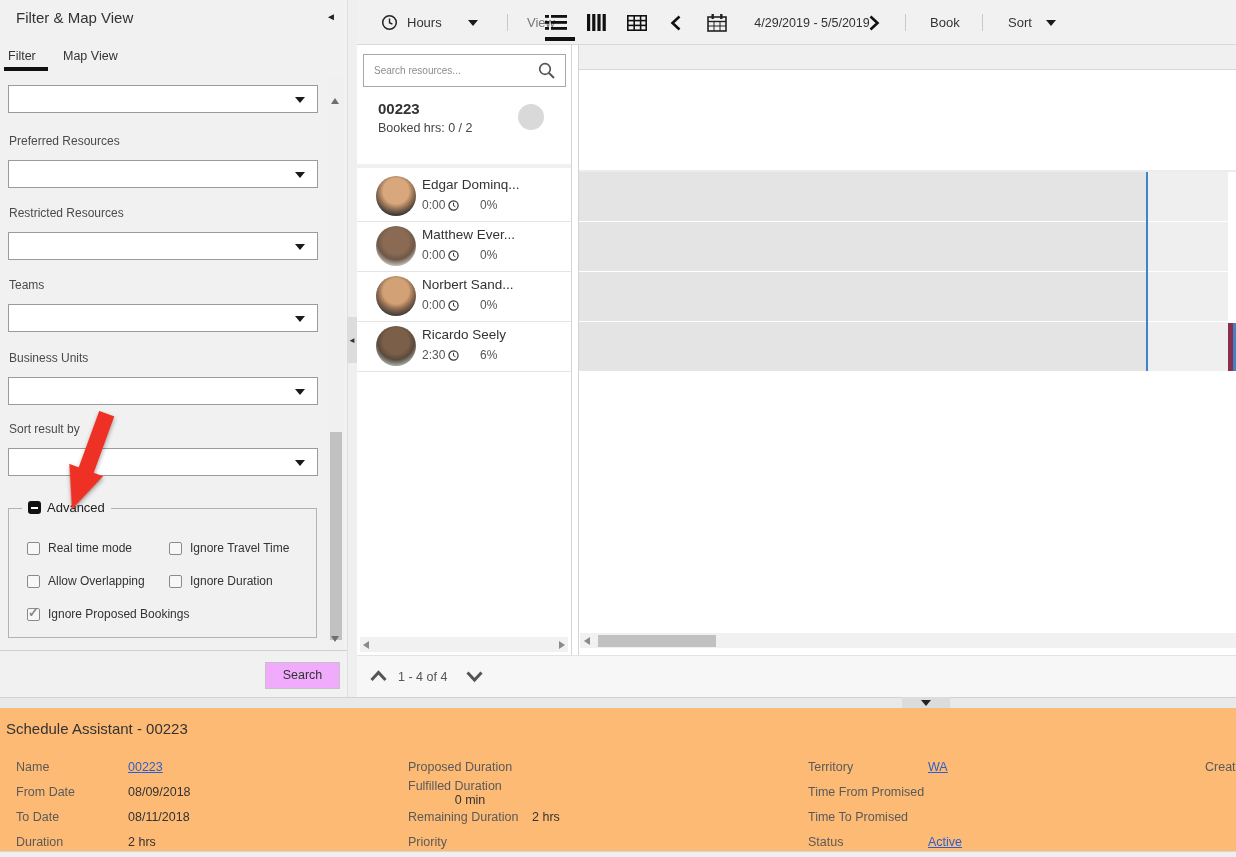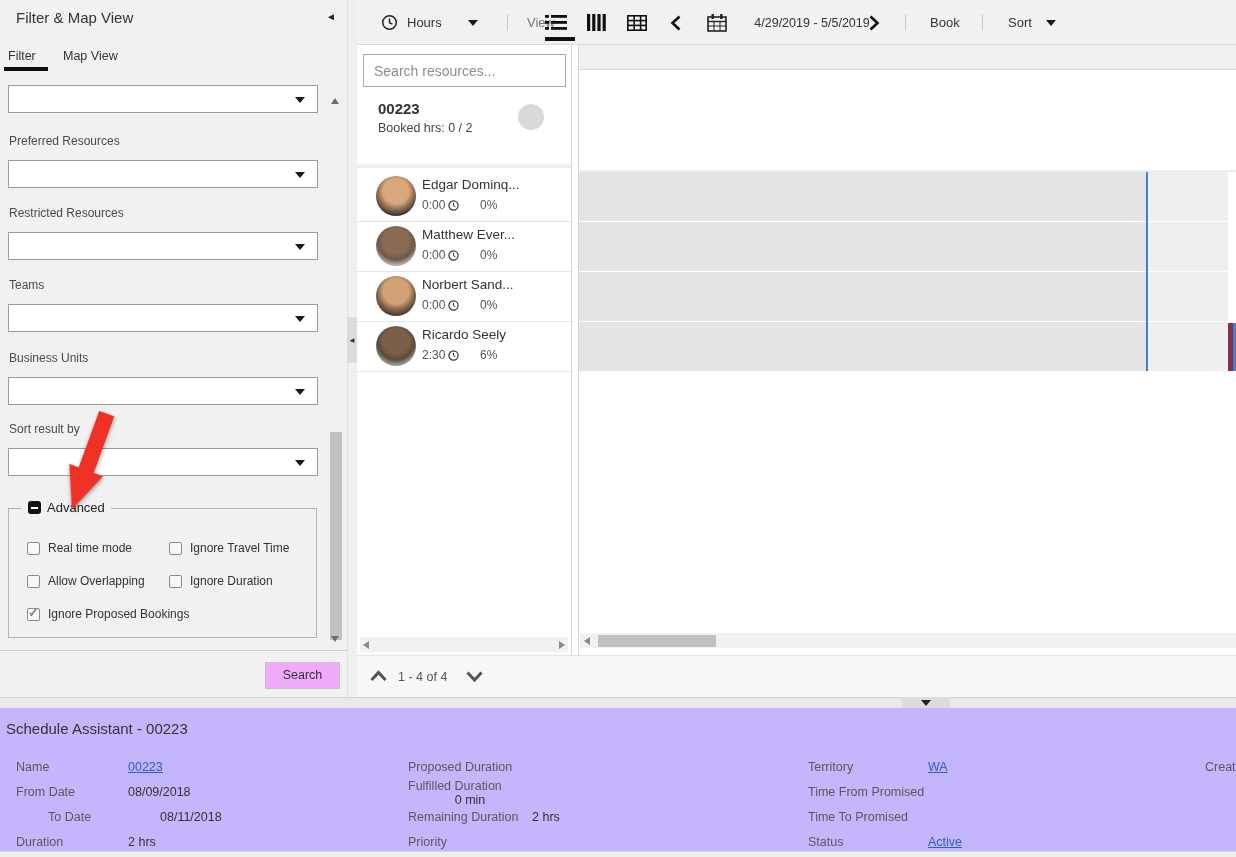--- a/index.html
+++ b/index.html
@@ -43,21 +43,21 @@
   
   #toolbar { left:357px; top:0; width:879px; height:45px; background:#f2f1f1; border-bottom:1px solid #d9d9d9; }
   .tb-item { position:absolute; top:0; height:45px; display:flex; align-items:center; font-size:13px; color:#333; }
   .tb-sep { position:absolute; top:14px; width:1px; height:17px; background:#c9c9c9; }
   .view-underline { left:188px; top:37px; width:30px; height:4px; background:#111; }
   svg { display:block; }
 
   
   #res-panel { left:357px; top:45px; width:215px; height:610px; background:#fff; border-right:1px solid #d4d4d4; }
   .search-box { left:6px; top:9px; width:203px; height:33px; border:1px solid #a8a8a8; background:#fff; display:flex; align-items:center; }
-  .search-box input { border:none; outline:none; flex:1; font-size:14px; color:#737373; padding:0 4px 0 10px; font-family:inherit; background:transparent; }
+  .search-box input { border:none; outline:none; flex:1; font-size:10px; color:#737373; padding:0 4px 0 10px; font-family:inherit; background:transparent; }
   .search-box input::placeholder { color:#8d8d8d; }
   .req-card { left:0; top:46px; width:214px; height:77px; background:#fff; border-bottom:4px solid #f0f0f0; }
   .req-name { left:21px; top:9px; font-size:15px; font-weight:bold; color:#333; }
   .req-booked { left:21px; top:30px; font-size:12.5px; color:#444; }
   .donut { left:161px; top:13px; width:22px; height:22px; border:13px solid #d9d9d9; border-radius:50%; }
   .res-row { position:absolute; left:0; width:214px; height:50px; background:#fff; border-bottom:1px solid #e4e4e4; }
   .avatar { position:absolute; left:19px; top:4px; width:40px; height:40px; border-radius:50%; }
   .av1 { background:radial-gradient(circle at 50% 38%, #d8a77c 0 40%, #8c6a50 58%, #3d3a38 75%); }
   .av2 { background:radial-gradient(circle at 50% 38%, #8a6a52 0 40%, #6e584a 58%, #b9b2a6 75%); }
   .av3 { background:radial-gradient(circle at 50% 38%, #d2a276 0 40%, #87654c 58%, #45403c 75%); }
@@ -78,21 +78,21 @@
   .gray-dark { position:absolute; left:0; top:0; width:568px; height:49px; background:#e4e4e4; }
   .gray-light { position:absolute; left:568px; top:0; width:81px; height:49px; background:#efefef; }
   .time-line { left:567px; top:127px; width:2px; height:199px; }
   .booking { left:649px; top:278px; width:9px; height:48px; }
   .booking .edge { position:absolute; left:0; top:0; width:5px; height:48px; }
   .booking .body { position:absolute; left:5px; top:0; width:4px; height:48px; }
 
   
   #collapse-strip { left:0; top:697px; width:1236px; height:11px; background:#e9e9e9; border-top:1px solid #d2d2d2; }
   #collapse-handle { left:902px; top:697px; width:48px; height:11px; background:#dcdcdc; display:flex; align-items:center; justify-content:center; cursor:pointer; }
-  #details { left:0; top:708px; width:1236px; height:143px; background:#c4b5fd; }
+  #details { left:0; top:708px; width:1236px; height:143px; background:#fdba74; }
   .det-title { left:6px; top:12px; font-size:15px; color:#333; }
   .det-row { position:absolute; height:25px; font-size:12.5px; display:flex; align-items:center; }
   .det-label { color:#5a5a5a; display:inline-block; }
   .det-value { color:#333; }
   a.link { color:#2b5fce; text-decoration:underline; }
   #bottom-strip { left:0; top:851px; width:1236px; height:6px; background:#efefef; border-top:1px solid #d6d6d6; }
 
   
   #annotation-arrow { left:52px; top:410px; width:70px; height:110px; pointer-events:none; }
 </style>
@@ -400,21 +400,21 @@
 
     <div class="det-row" style="left:16px; top:46px;">
         <span class="det-label" style="width:112px;">Name</span>
         <a class="link" href="#">00223</a>
       </div>
     <div class="det-row" style="left:16px; top:71px;">
         <span class="det-label" style="width:112px;">From Date</span>
         <span class="det-value">08/09/2018</span>
       </div>
     <div class="det-row" style="left:16px; top:96px;">
-        <span class="det-label" style="width:112px;margin-left:32px;">To Date</span>
+        <span class="det-label" style="width:112px;">To Date</span>
         <span class="det-value">08/11/2018</span>
       </div>
     <div class="det-row" style="left:16px; top:121px;">
         <span class="det-label" style="width:112px;">Duration</span>
         <span class="det-value">2 hrs</span>
       </div>
 
     <div class="det-row" style="left:408px; top:46px;">
         <span class="det-label" style="width:124px;">Proposed Duration</span>
         <span class="det-value"></span>

